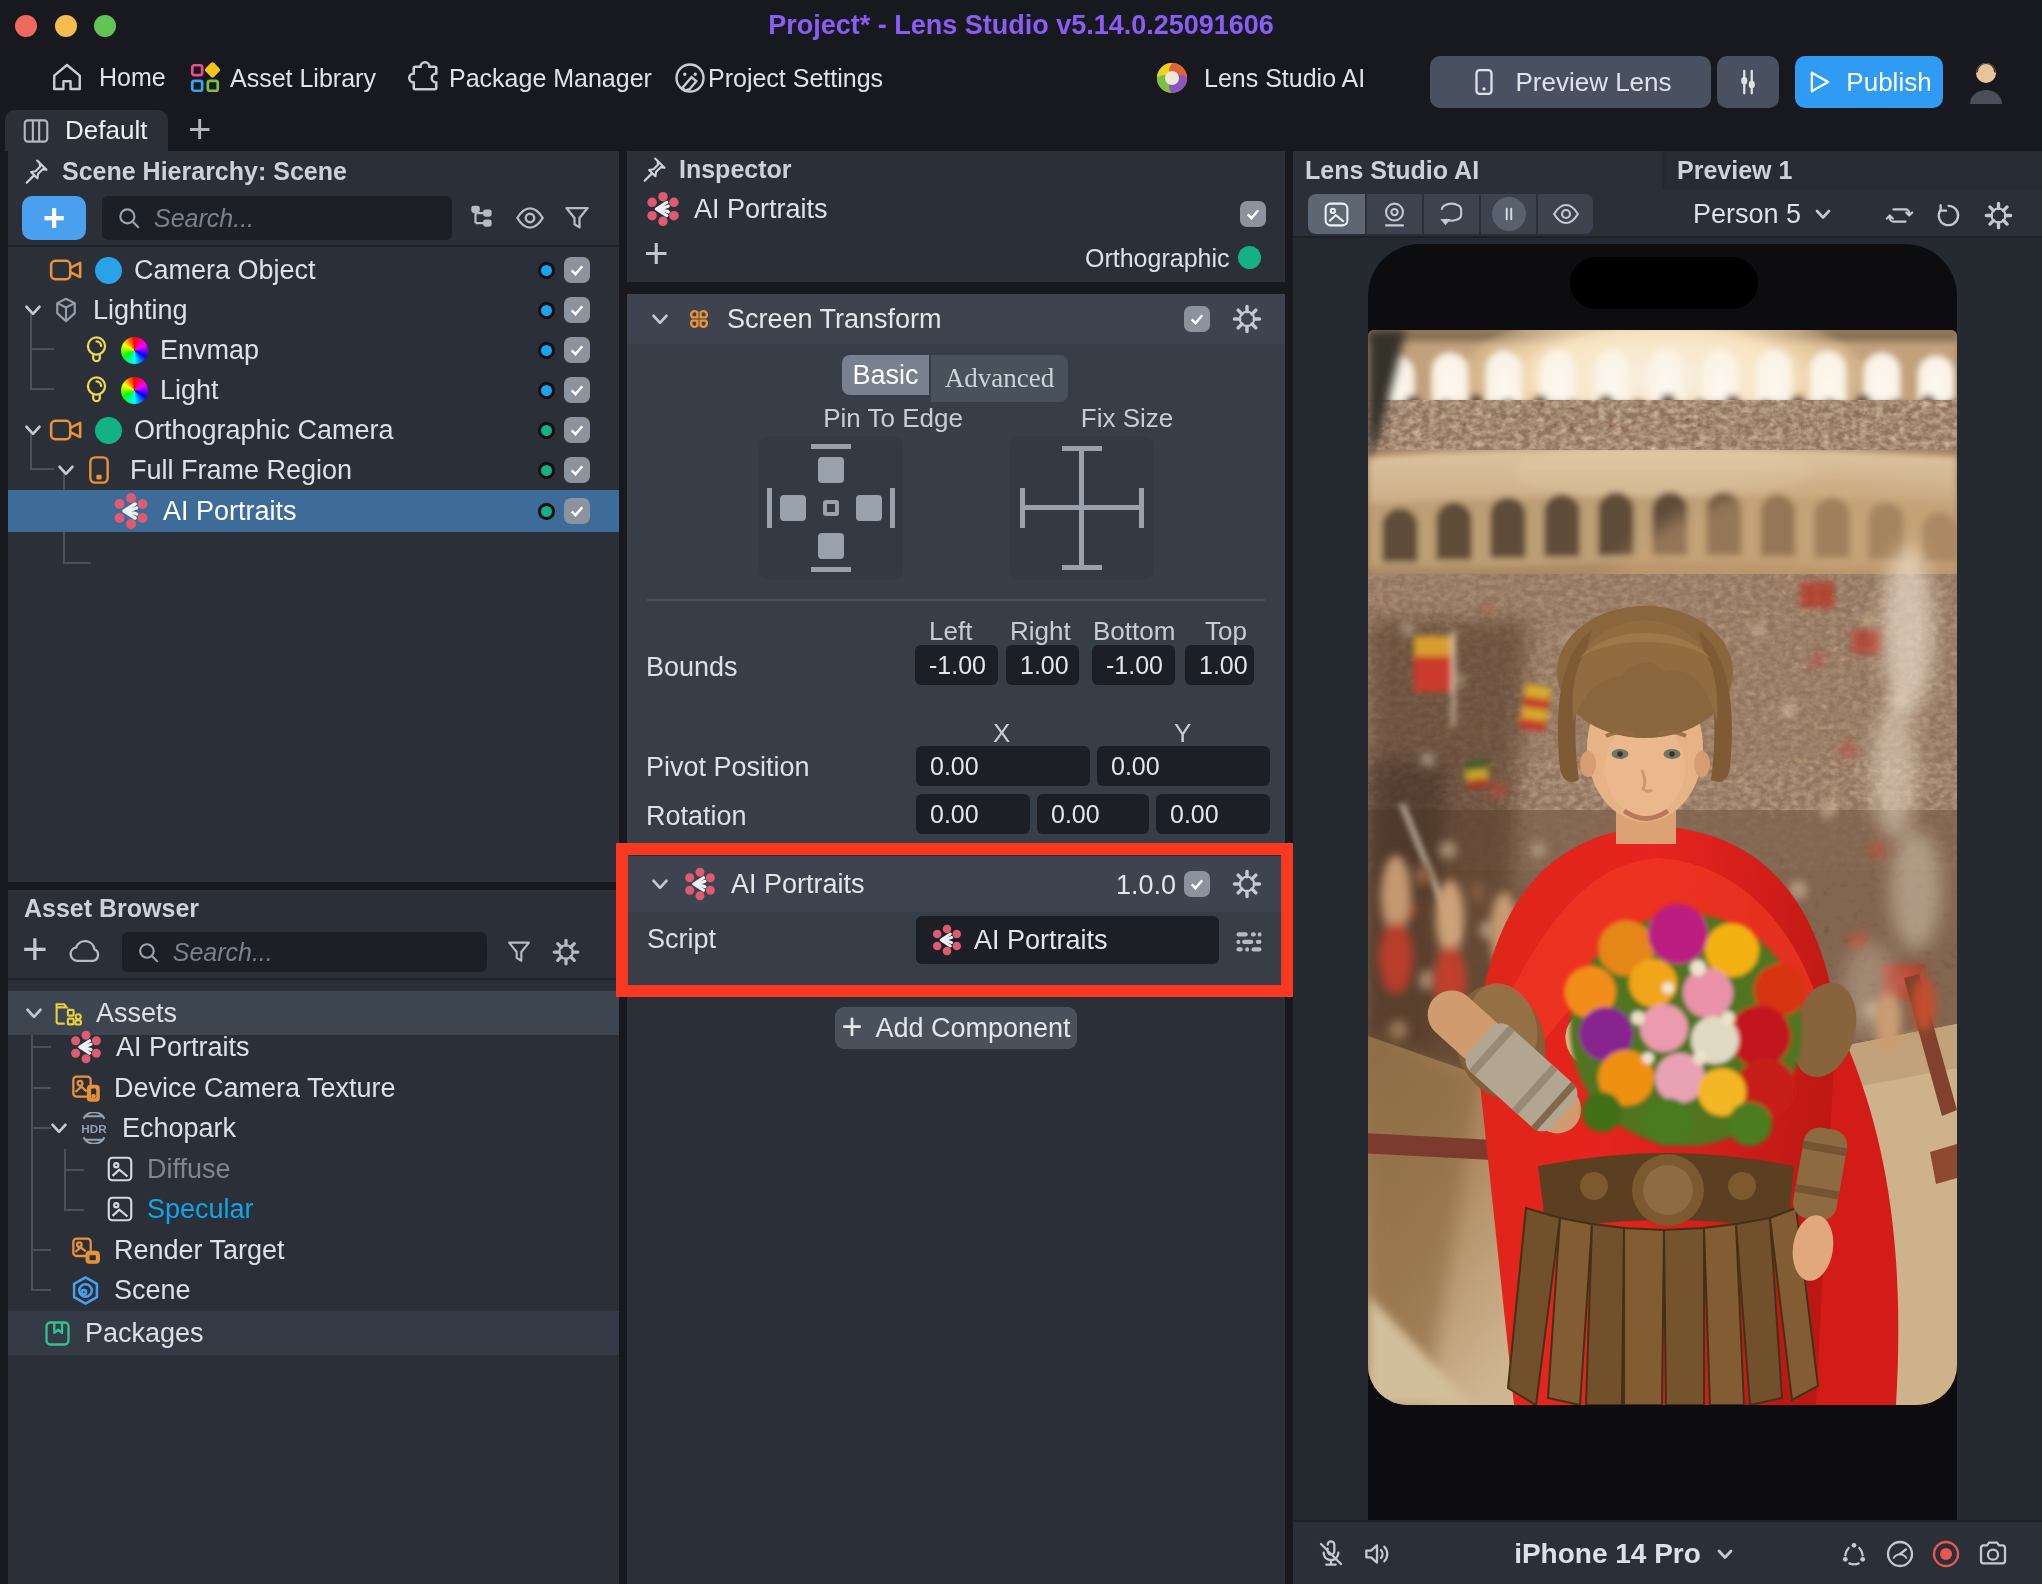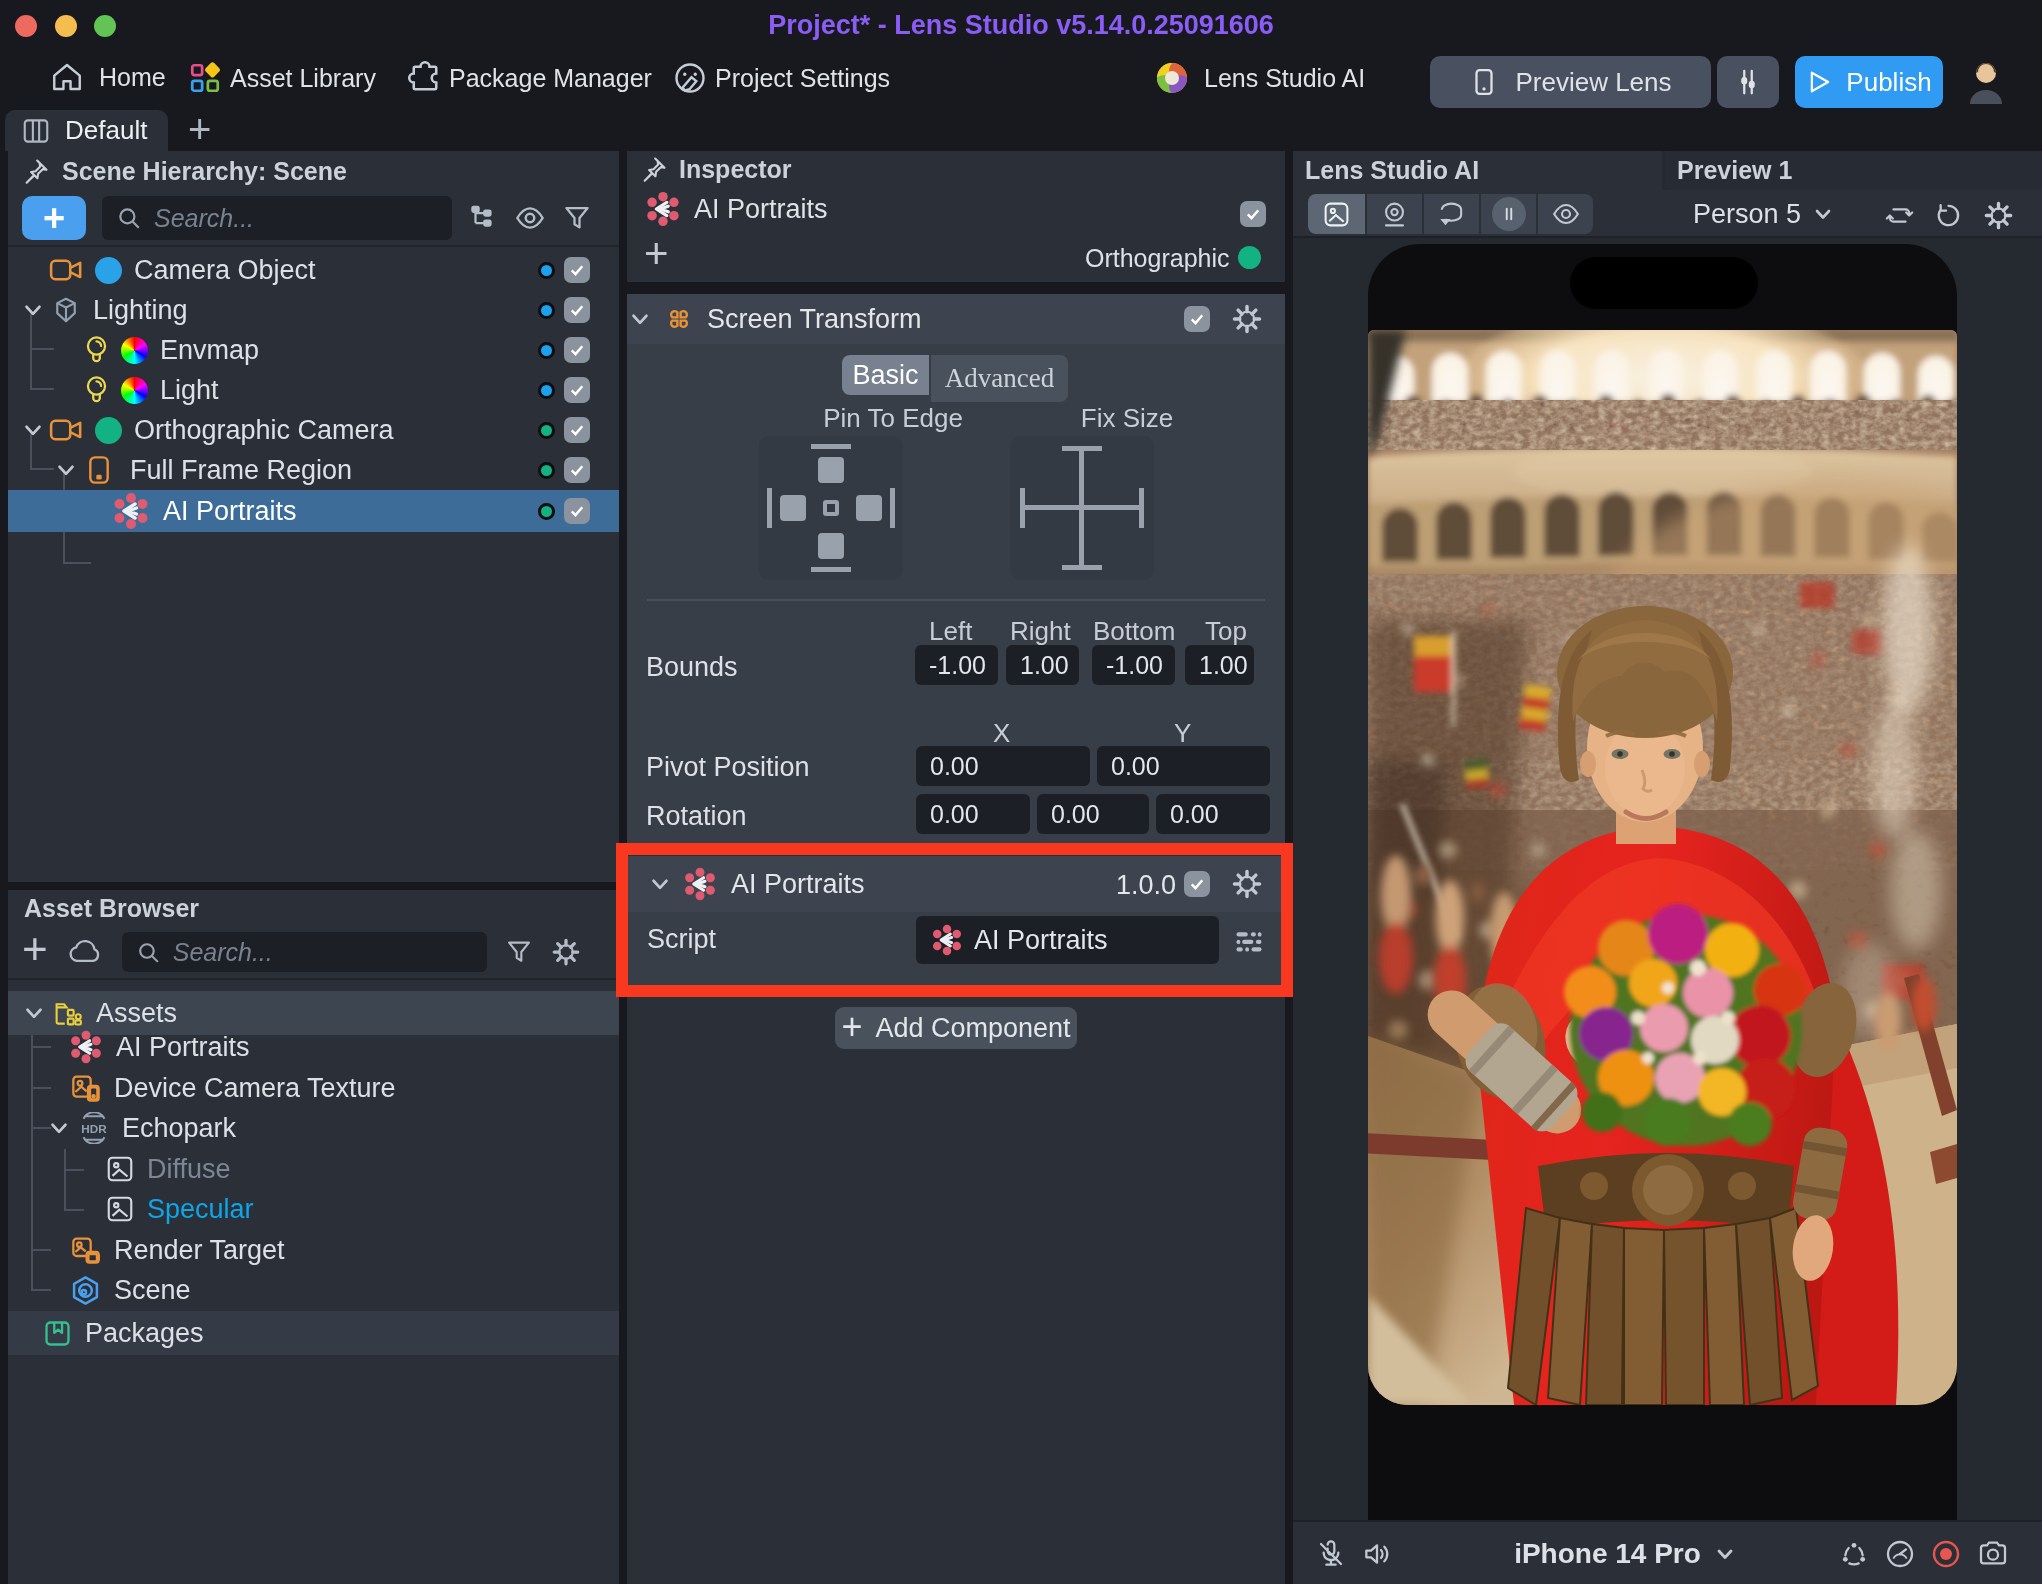--- a/index.html
+++ b/index.html
@@ -48,21 +48,21 @@
         <rect x="13" y="2.6" width="8" height="8" rx="1.6" transform="rotate(45 17 6.6)" fill="#f5c518"></rect>
       </svg>
     <span>Asset Library</span>
   </div>
   <div class="abs row" style="left:407px;top:60px;gap:6px;font-size:25px;">
     <svg width="36" height="36" viewBox="0 0 24 24" fill="none" stroke="#c7cdd6" stroke-width="1.7">
         <path d="M9 4.5 a2.5 2.5 0 0 1 6 0 h3.5 a1 1 0 0 1 1 1 V9 a2.5 2.5 0 0 0 0 6 v3.5 a1 1 0 0 1 -1 1 H5.5 a1 1 0 0 1 -1 -1 V15 a2.5 2.5 0 0 1 0 -6 V5.5 a1 1 0 0 1 1 -1 Z"></path>
       </svg>
     <span>Package Manager</span>
   </div>
-  <div class="abs row" style="left:672px;top:60px;gap:7px;font-size:25px;">
+  <div class="abs row" style="left:672px;top:60px;font-size:25px;">
     <svg width="36" height="36" viewBox="0 0 24 24" fill="none" stroke="#c7cdd6" stroke-width="1.6">
         <circle cx="12" cy="12" r="9"></circle>
         <circle cx="8.5" cy="9.5" r="1.1" fill="#c7cdd6" stroke="none"></circle>
         <circle cx="15.5" cy="9.5" r="1.1" fill="#c7cdd6" stroke="none"></circle>
         <path d="M7 18.5 L13 11.5 l3.2 2.6 -4.5 5.4 -3 .8 Z" fill="#17191e" stroke="#c7cdd6"></path>
       </svg>
     <span>Project Settings</span>
   </div>
   <div class="abs row" style="left:1152px;top:58px;gap:12px;font-size:25px;">
     <svg width="40" height="40" viewBox="0 0 40 40">
@@ -456,21 +456,21 @@
         </span>
     </div>
     <div class="row" style="height:46px;padding-left:17px;">
       <span style="color:#c3c9d2;font-size:42px;font-weight:300;line-height:30px;">+</span>
       <span style="position:absolute;left:458px;top:93px;font-size:25px;color:#dde1e7;">Orthographic</span>
       <span style="position:absolute;left:611px;top:95px;width:23px;height:23px;border-radius:50%;background:#12b284;"></span>
     </div>
   </div>
   <div class="panel" style="left:627px;top:294px;width:658px;height:1290px;" id="inspBody">
     <div style="position:absolute;left:0;top:0;width:658px;height:552px;background:#373e48;">
-      <div class="row" style="height:50px;background:#3d444f;">
+      <div class="row" style="height:50px;background:#3d444f;padding-left:20px;">
         <svg class="chev" viewBox="0 0 24 24" fill="none" stroke="#c3c9d2" stroke-width="2.4">
             <path d="M6 9 L12 15.5 L18 9" stroke-linecap="round" stroke-linejoin="round"></path>
           </svg>
         <svg style="margin-left:11px;" width="30" height="30" viewBox="0 0 24 24" fill="none" stroke="#ea9336" stroke-width="1.9">
             <path d="M10.7 10.7 V6.6 A2.9 2.9 0 1 0 6.6 10.7 Z M13.3 10.7 h4.1 A2.9 2.9 0 1 0 13.3 6.6 Z M13.3 13.3 v4.1 a2.9 2.9 0 1 0 4.1 -4.1 Z M10.7 13.3 H6.6 a2.9 2.9 0 1 0 4.1 4.1 Z"></path>
           </svg>
         <span style="margin-left:13px;font-size:27px;color:#e3e7ec;">Screen Transform</span>
         <span class="chk" style="position:absolute;left:557px;top:12px;">
             <svg viewBox="0 0 24 24" fill="none" stroke="#fff" stroke-width="3.2">
               <path d="M5 12.5 L10 17.5 L19 7"></path>

